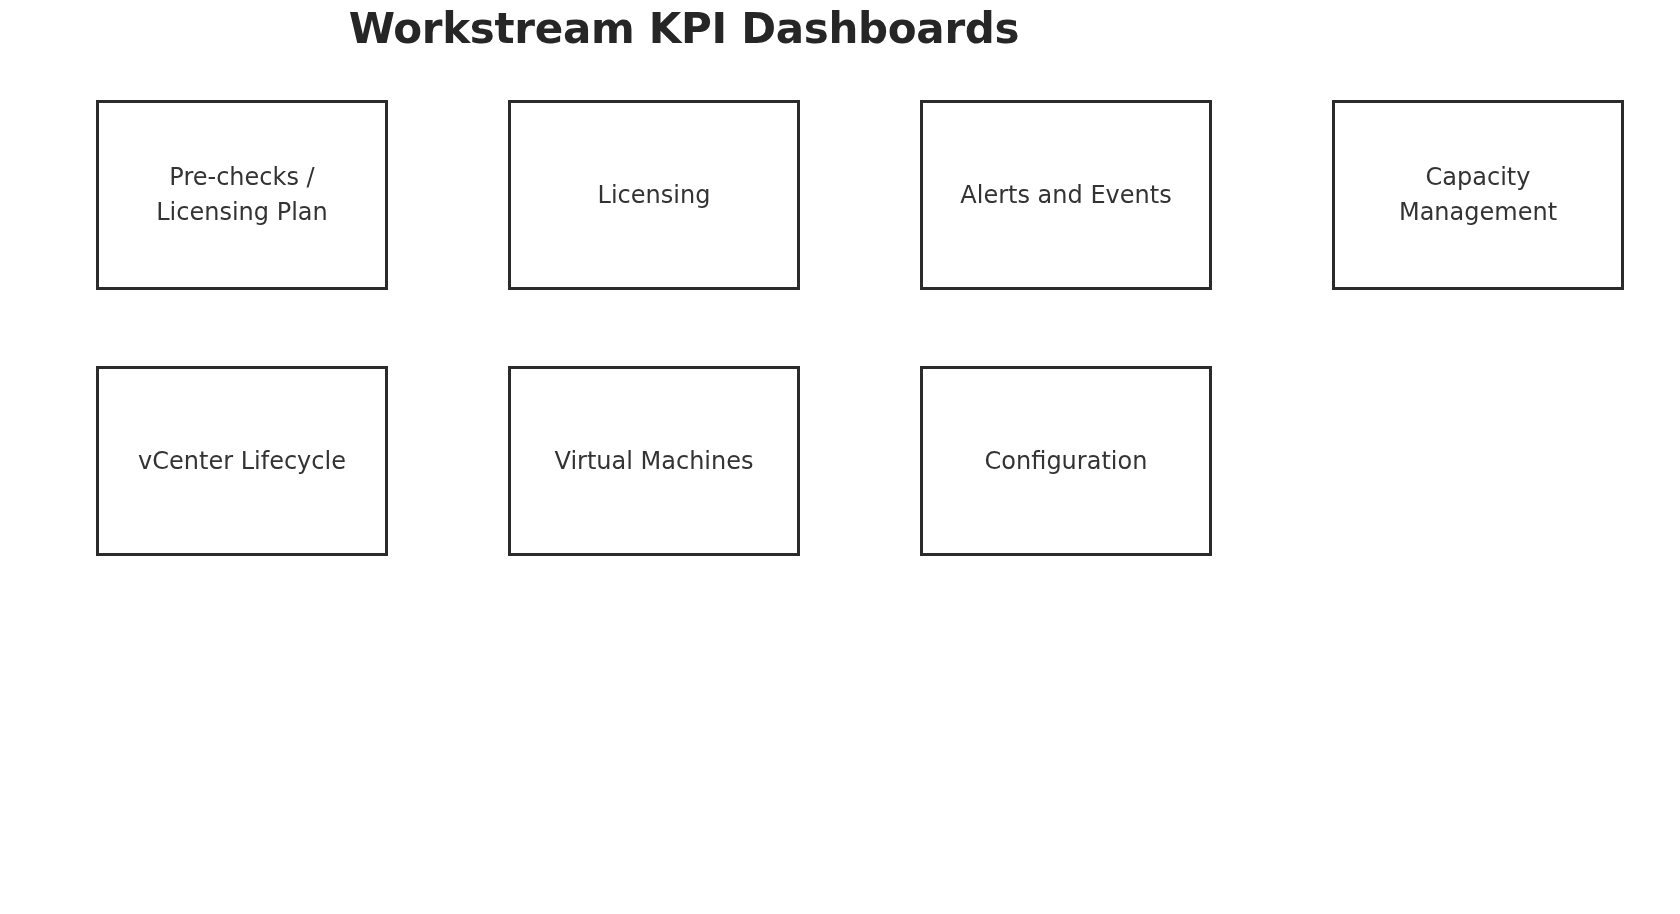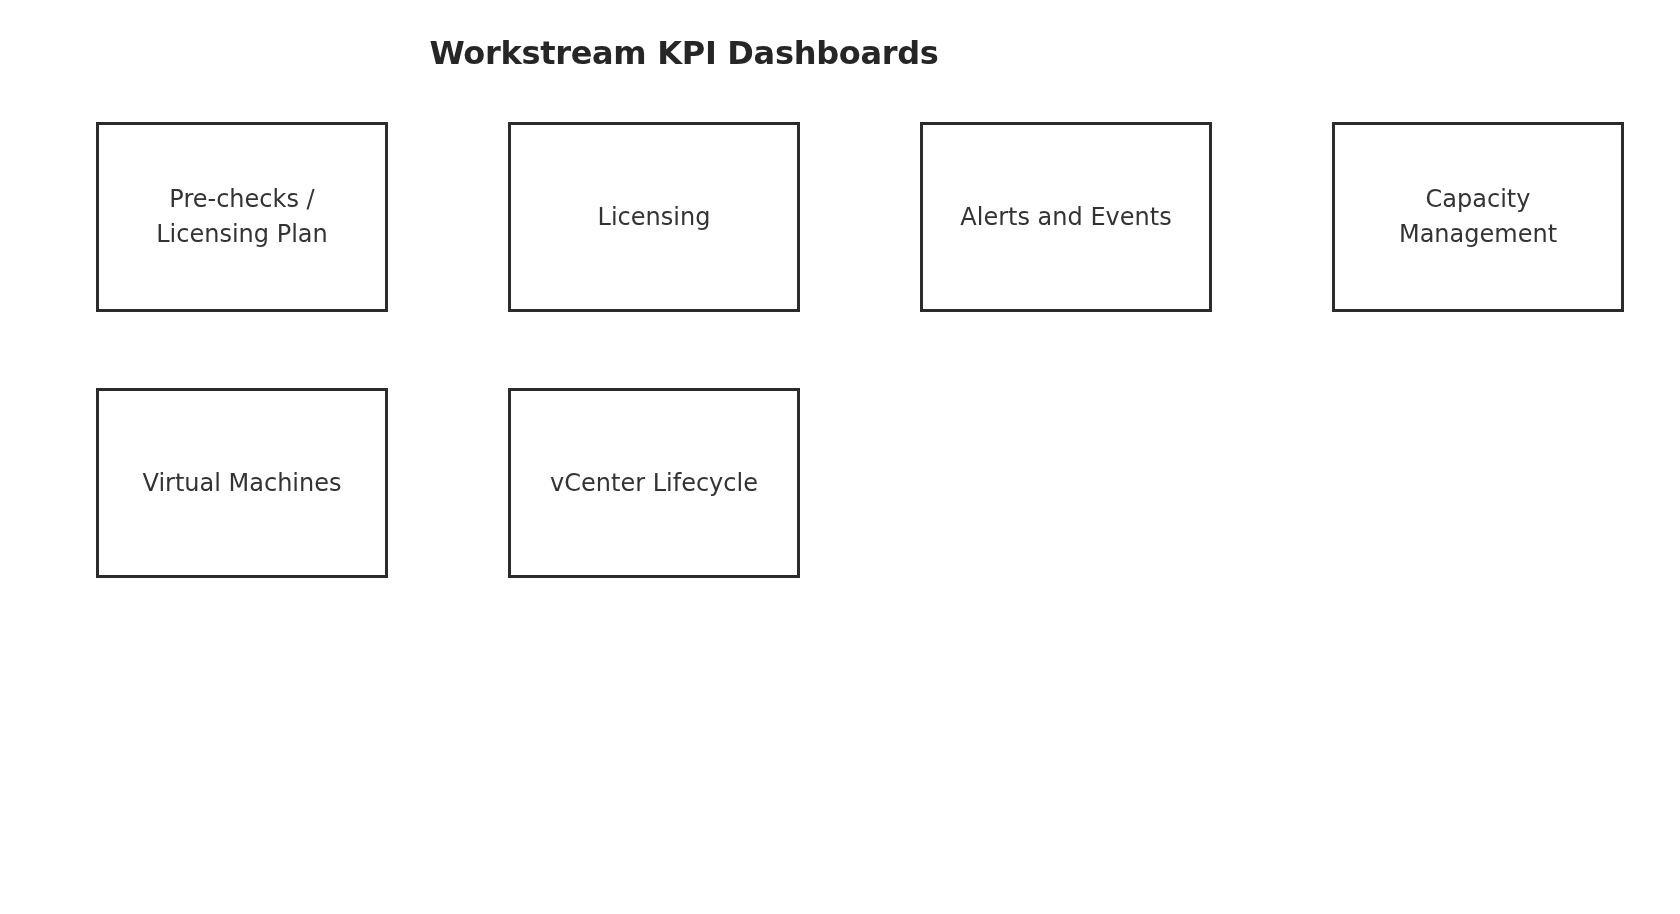--- a/index.html
+++ b/index.html
@@ -20,36 +20,36 @@
     position: relative;
     width: 1680px;
     height: 914px;
     background: #ffffff;
   }
 
   
   #page-title {
     position: absolute;
     left: 0;
-    top: 34px;
+    top: 4px;
     width: 1368px;
     text-align: center;
-    font-size: 32px;
+    font-size: 42px;
     font-weight: 700;
     letter-spacing: -0.3px;
     color: #262626;
     line-height: 1.2;
     white-space: nowrap;
   }
 
   
   #dashboard-grid {
     position: absolute;
     left: 96px;
-    top: 122px;
+    top: 100px;
     width: 1530px;
     height: 724px;
     display: grid;
     grid-template-columns: repeat(4, 292px);
     grid-template-rows: repeat(3, 190px);
     column-gap: 120px;
     row-gap: 76px;
   }
 
   .dashboard-card {
@@ -102,26 +102,29 @@
     <div class="dashboard-card">
       <span class="dashboard-card-label">Alerts and Events</span>
     </div>
 
     <div class="dashboard-card">
       <span class="dashboard-card-label">Capacity
 Management</span>
     </div>
 
     <div class="dashboard-card">
-      <span class="dashboard-card-label">Virtual Machines</span>
+      <span class="dashboard-card-label">vCenter Lifecycle</span>
     </div>
 
     <div class="dashboard-card">
-      <span class="dashboard-card-label">vCenter Lifecycle</span>
+      <span class="dashboard-card-label">Virtual Machines</span>
     </div>
 
 
 
+    <div class="dashboard-card">
+      <span class="dashboard-card-label">Configuration</span>
+    </div>
 
     <div class="grid-empty-slot"></div>
 
   </div>
 </div>
 
 </body></html>

